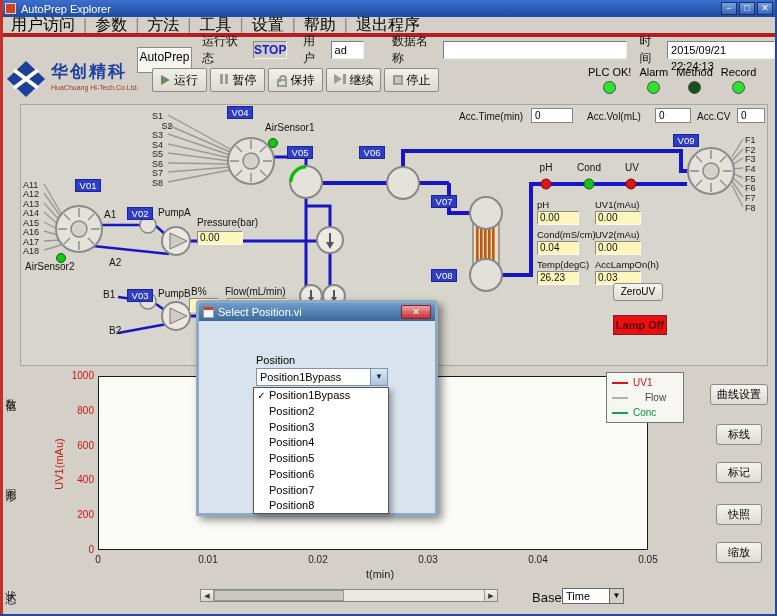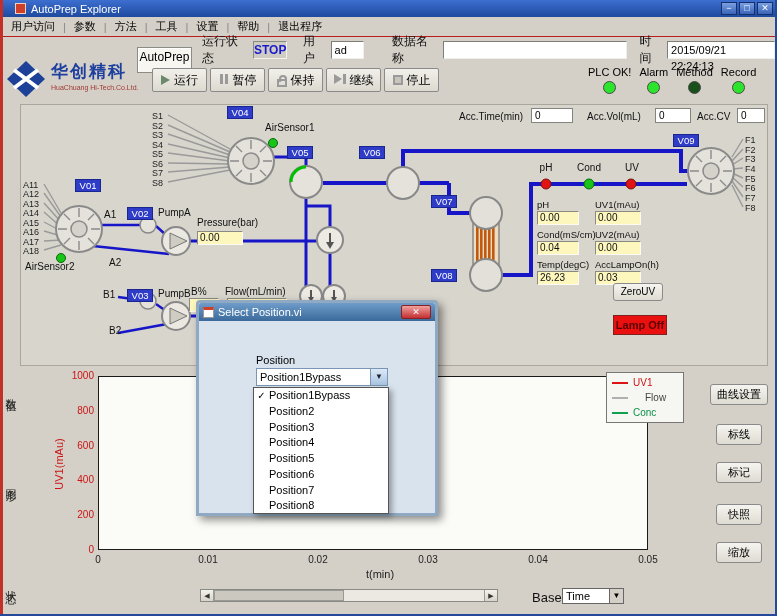--- a/index.html
+++ b/index.html
@@ -1,26 +1,26 @@
 <!DOCTYPE html>
 <html><head>
 <meta charset="utf-8">
 <style>
 *{margin:0;padding:0;box-sizing:border-box;font-family:"Liberation Sans","DejaVu Sans",sans-serif;}
 body{background:#8a8a8a;}
 #window{position:relative;width:777px;height:616px;background:#d4d0c8;overflow:hidden;border-right:2px solid #24489a;border-bottom:2px solid #24489a;}
 .red-strip{position:absolute;left:0;top:0;width:3px;height:616px;background:#c23028;z-index:200;}
 
-.titlebar{position:absolute;left:0;top:0;width:777px;height:17px;background:linear-gradient(#3d6fd0,#1e4a9e);display:flex;align-items:center;padding-left:15px;z-index:5;}
+.titlebar{position:absolute;left:0;top:0;width:777px;height:17px;background:linear-gradient(#3d6fd0,#1e4a9e);display:flex;align-items:center;padding-left:5px;z-index:5;}
 .app-icon{width:11px;height:11px;background:#d04028;border:1px solid #f0d0c0;margin-right:5px;}
 .title-text{color:#fff;font-size:11px;}
 .winbtns{position:absolute;right:4px;top:2px;display:flex;gap:2px;}
 .wbtn{width:16px;height:13px;background:linear-gradient(#7aa0e0,#3a64b8);border:1px solid #16306e;color:#fff;font-size:9px;line-height:11px;text-align:center;cursor:default;}
 
-.menubar{position:absolute;left:3px;top:17px;width:772px;height:20px;background:#d4d0c8;border-bottom:1px solid #b91c1c;display:flex;align-items:center;font-size:11px;}
+.menubar{position:absolute;left:3px;top:17px;width:772px;height:20px;background:#d4d0c8;border-bottom:4px solid #b91c1c;display:flex;align-items:center;font-size:16px;}
 .menu-item{padding:0 8px;}
 .menu-sep{color:#888;}
 
 .row1{position:absolute;left:3px;top:38px;width:772px;height:24px;display:flex;align-items:center;font-size:12px;}
 .autoprep-box{margin-left:134px;width:56px;height:26px;background:#f8f6f0;border:1px solid #8c8c86;box-shadow:inset 1px 1px 0 #fff;text-align:center;line-height:18px;margin-top:20px;}
 .lbl{color:#111;}
 .sunken{background:#cfccc4;border:1px solid #8a8a84;border-bottom-color:#f4f2ec;border-right-color:#f4f2ec;text-align:center;}
 .stop-field{width:34px;height:18px;line-height:16px;color:#1c1ccc;font-weight:bold;}
 .wfield{background:#fff;border:1px solid #7e7e78;border-bottom-color:#f0efe9;border-right-color:#f0efe9;height:18px;line-height:16px;padding:0 3px;font-size:11px;}
 
@@ -273,21 +273,21 @@
     </svg>
 
     <span class="flbl" style="left:438px;top:6px">Acc.Time(min)</span>
     <div class="wf" style="left:510px;top:3px;width:42px">0</div>
     <span class="flbl" style="left:566px;top:6px">Acc.Vol(mL)</span>
     <div class="wf" style="left:634px;top:3px;width:36px">0</div>
     <span class="flbl" style="left:676px;top:6px">Acc.CV</span>
     <div class="wf" style="left:716px;top:3px;width:28px">0</div>
 
     <span class="port" style="left:122px;top:6px;width:20px;text-align:right">S1</span>
-    <span class="port" style="left:122px;top:16px;width:20px;text-align:right">S2</span>
+    <span class="port" style="left:136px;top:16px;width:20px;text-align:center">S2</span>
     <span class="port" style="left:122px;top:25px;width:20px;text-align:right">S3</span>
     <span class="port" style="left:122px;top:35px;width:20px;text-align:right">S4</span>
     <span class="port" style="left:122px;top:44px;width:20px;text-align:right">S5</span>
     <span class="port" style="left:122px;top:54px;width:20px;text-align:right">S6</span>
     <span class="port" style="left:122px;top:63px;width:20px;text-align:right">S7</span>
     <span class="port" style="left:122px;top:73px;width:20px;text-align:right">S8</span>
 
     <span class="port" style="left:2px;top:75px">A11</span>
     <span class="port" style="left:2px;top:84px">A12</span>
     <span class="port" style="left:2px;top:94px">A13</span>

